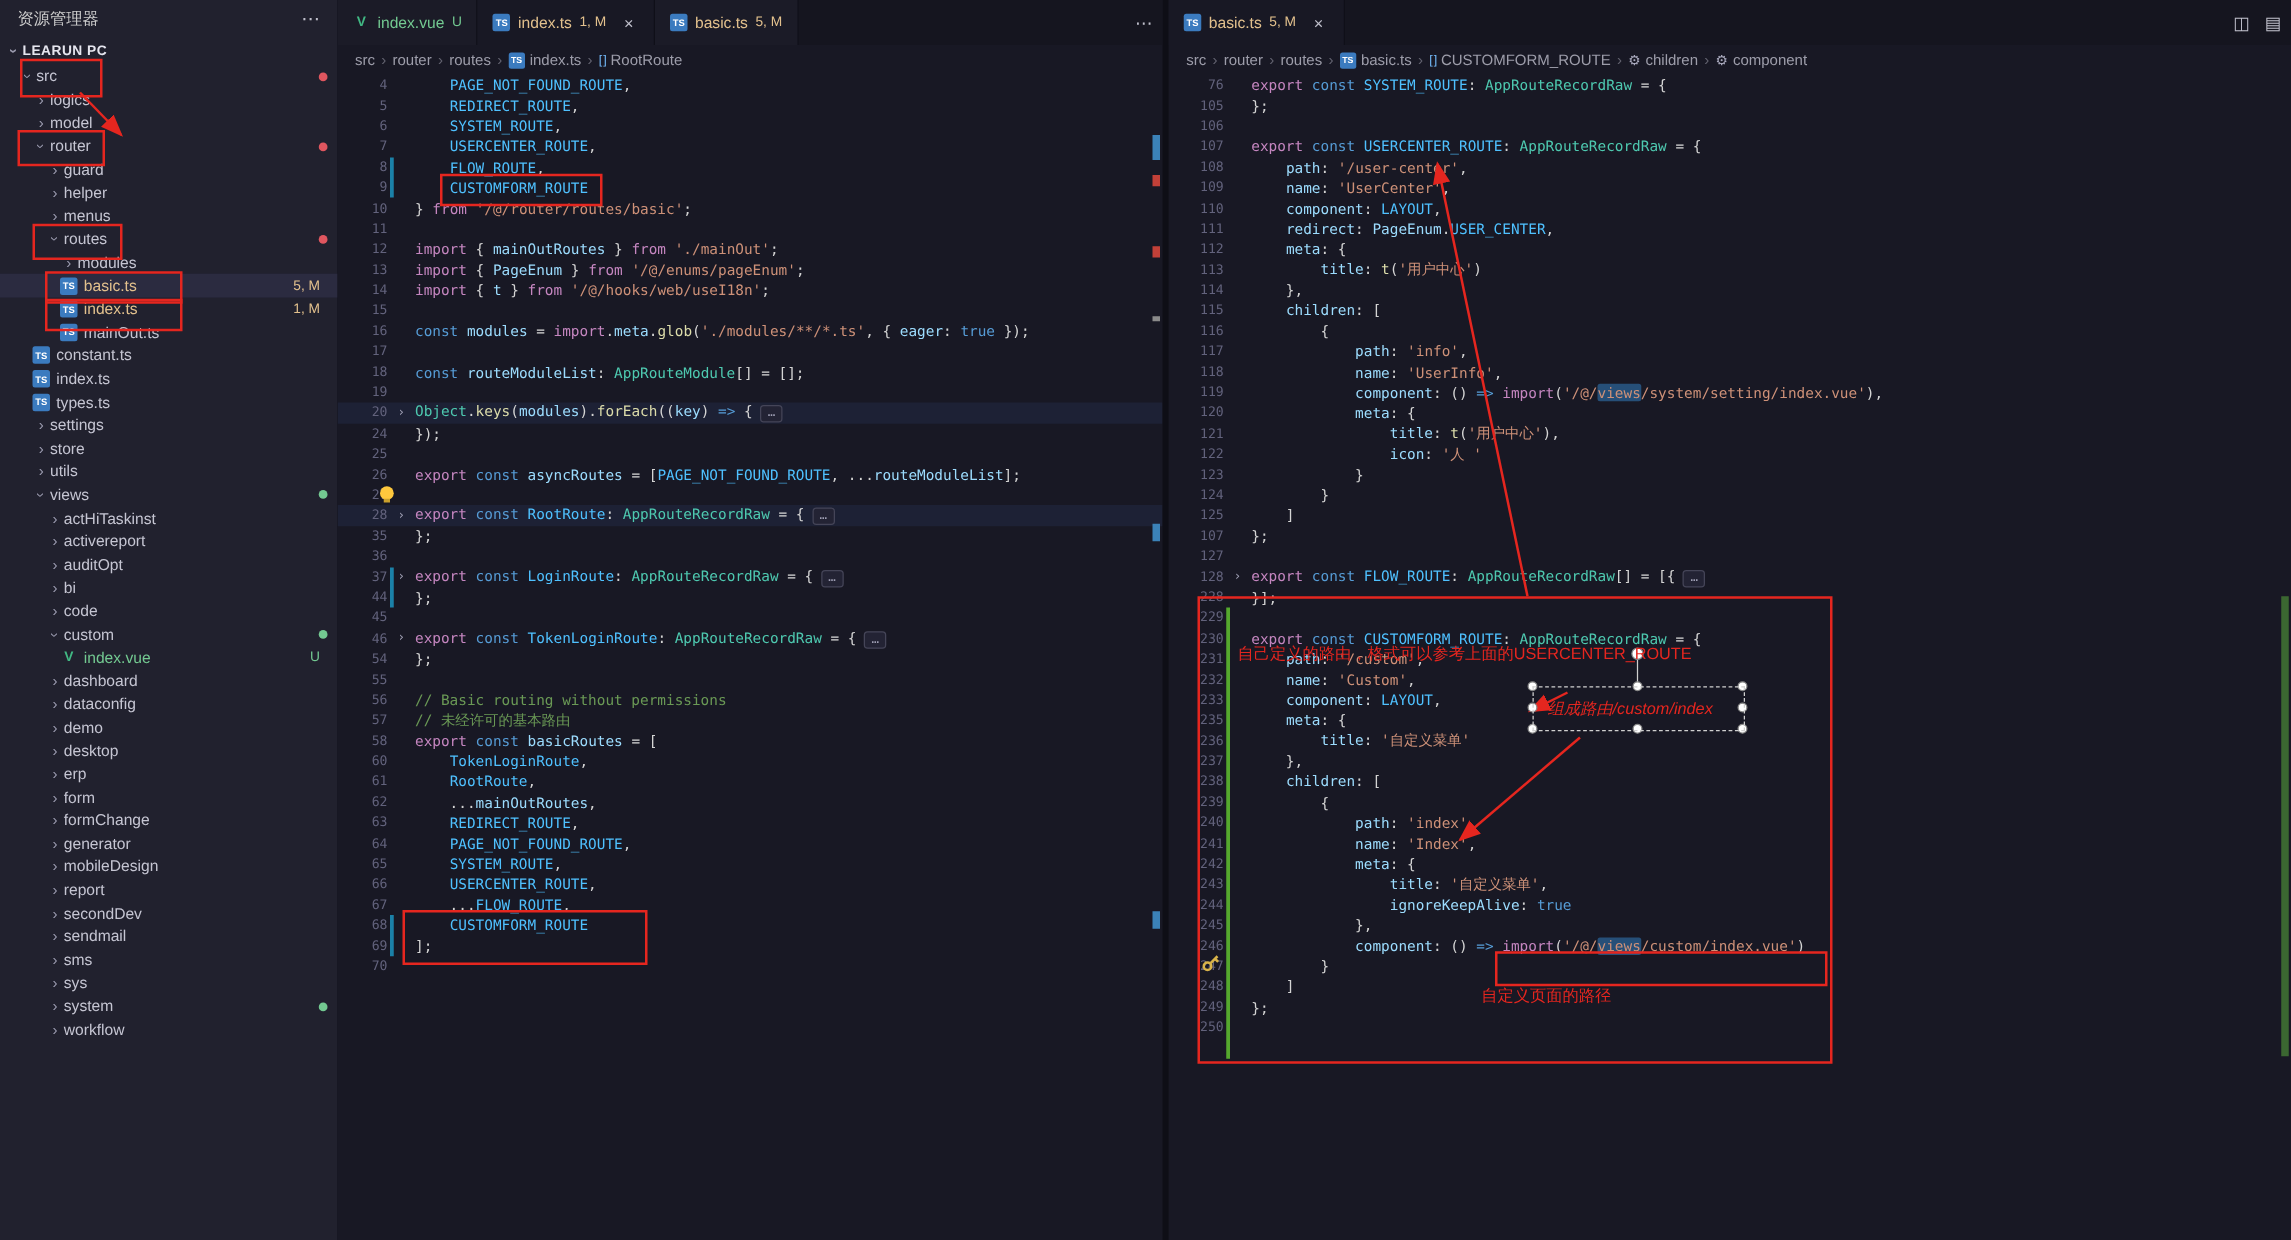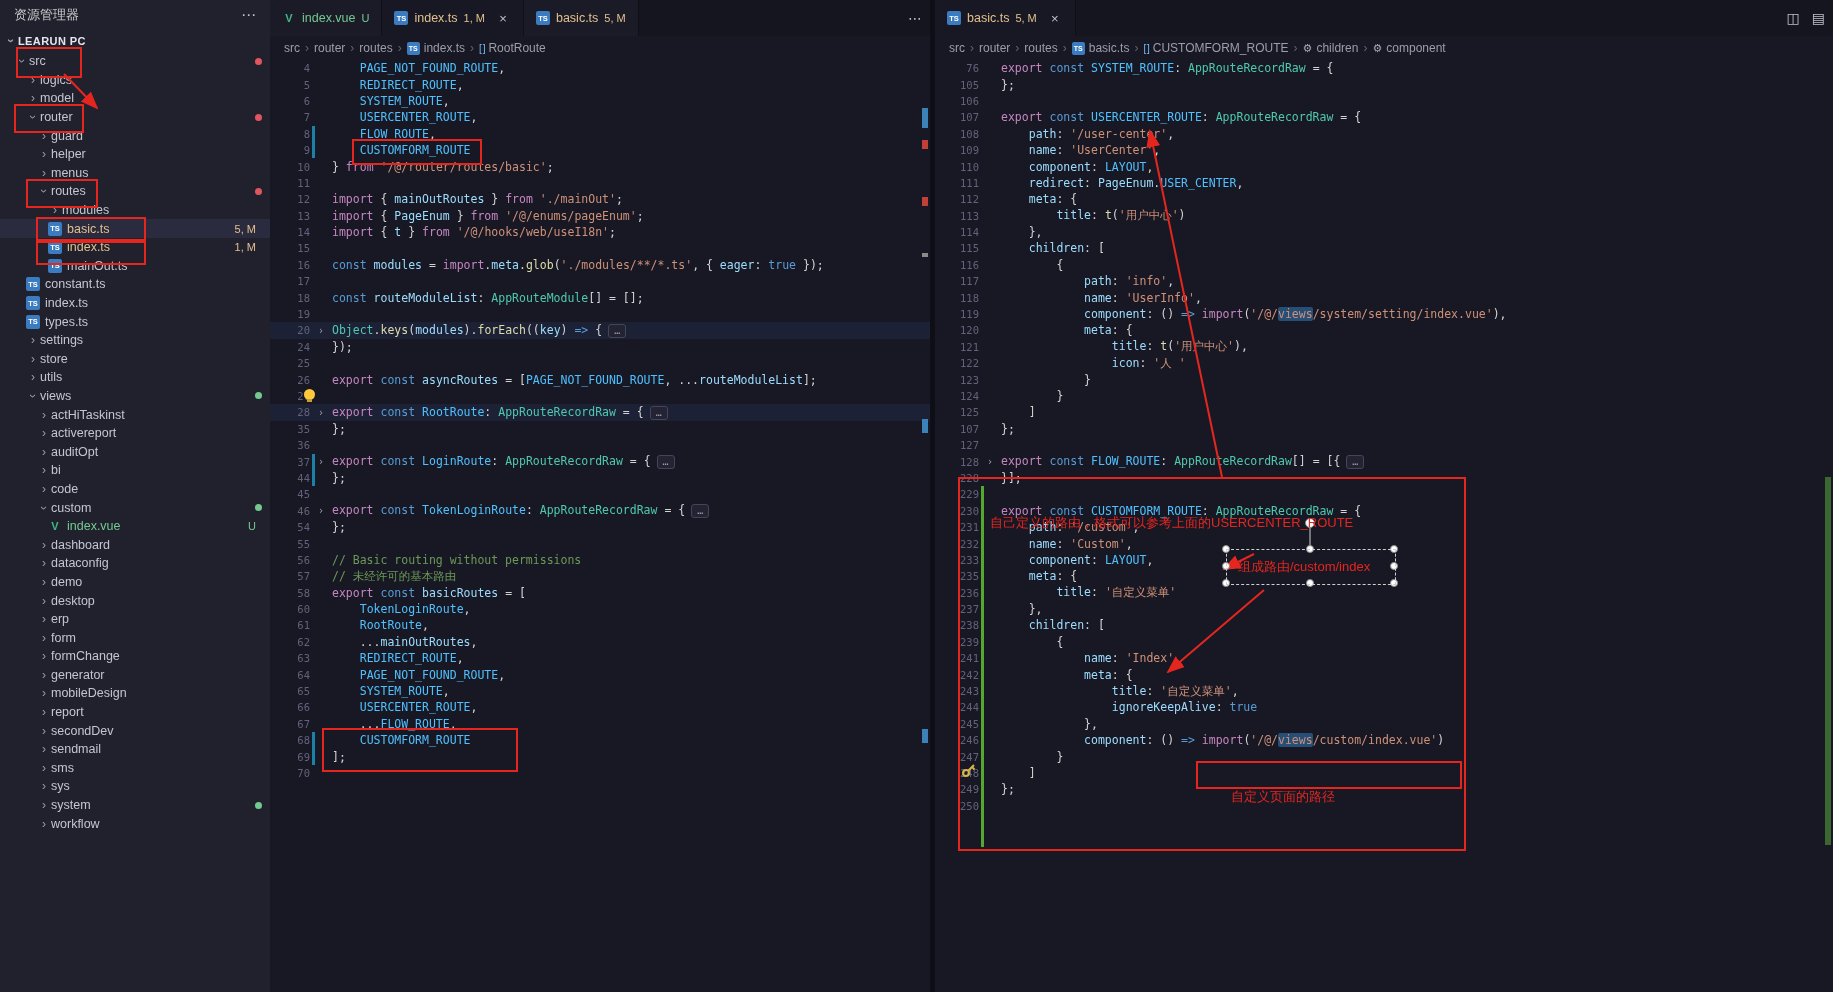--- a/index.html
+++ b/index.html
@@ -67,21 +67,21 @@
   #g1 .chgbar{left:42px;}
   #g2 .chgbar{left:46px;}
   .chgbar.mod{background:#1b81a8;}
   .chgbar.add{background:#55a82e;}
   .mark{position:absolute;right:2px;width:6px;}
 
   
   .overlay{position:absolute;inset:0;pointer-events:none;z-index:50;}
   .rbox{position:absolute;border:2px solid #e5261f;}
   .rtext{position:absolute;color:#e5261f;font-size:13px;white-space:nowrap;}
-  .dashbox{position:absolute;border:1px dashed #d0d0d0;}
+  .dashbox{position:absolute;border:1px dashed #d0d0d0;font-style:italic;}
   .bulb{position:absolute;width:11px;height:11px;background:#ffc83d;border-radius:50%;}
   .bulb:after{content:"";position:absolute;left:3px;top:10px;width:5px;height:3px;background:#caa02c;}
 </style>
 </head>
 <body>
 
 <div class="app">
 
   <aside class="sidebar">
     <div class="sb-header">
@@ -494,20 +494,21 @@
         <div class="code-line"><span class="ln">229</span><span class="foldcol"></span><span class="ctext"></span></div>
         <div class="code-line"><span class="ln">230</span><span class="foldcol"></span><span class="ctext"><span class="k">export</span><span class="p"> </span><span class="s">const</span><span class="p"> </span><span class="C">CUSTOMFORM_ROUTE</span><span class="p">: </span><span class="t">AppRouteRecordRaw</span><span class="p"> = {</span></span></div>
         <div class="code-line"><span class="ln">231</span><span class="foldcol"></span><span class="ctext"><span class="p">    </span><span class="v">path</span><span class="p">: </span><span class="str">'/custom'</span><span class="p">,</span></span></div>
         <div class="code-line"><span class="ln">232</span><span class="foldcol"></span><span class="ctext"><span class="p">    </span><span class="v">name</span><span class="p">: </span><span class="str">'Custom'</span><span class="p">,</span></span></div>
         <div class="code-line"><span class="ln">233</span><span class="foldcol"></span><span class="ctext"><span class="p">    </span><span class="v">component</span><span class="p">: </span><span class="C">LAYOUT</span><span class="p">,</span></span></div>
         <div class="code-line"><span class="ln">235</span><span class="foldcol"></span><span class="ctext"><span class="p">    </span><span class="v">meta</span><span class="p">: {</span></span></div>
         <div class="code-line"><span class="ln">236</span><span class="foldcol"></span><span class="ctext"><span class="p">        </span><span class="v">title</span><span class="p">: </span><span class="str">'自定义菜单'</span></span></div>
         <div class="code-line"><span class="ln">237</span><span class="foldcol"></span><span class="ctext"><span class="p">    },</span></span></div>
         <div class="code-line"><span class="ln">238</span><span class="foldcol"></span><span class="ctext"><span class="p">    </span><span class="v">children</span><span class="p">: [</span></span></div>
         <div class="code-line"><span class="ln">239</span><span class="foldcol"></span><span class="ctext"><span class="p">        {</span></span></div>
+        <div class="code-line"><span class="ln">240</span><span class="foldcol"></span><span class="ctext"><span class="p">            </span><span class="v">path</span><span class="p">: </span><span class="str">'index'</span><span class="p">,</span></span></div>
         <div class="code-line"><span class="ln">241</span><span class="foldcol"></span><span class="ctext"><span class="p">            </span><span class="v">name</span><span class="p">: </span><span class="str">'Index'</span><span class="p">,</span></span></div>
         <div class="code-line"><span class="ln">242</span><span class="foldcol"></span><span class="ctext"><span class="p">            </span><span class="v">meta</span><span class="p">: {</span></span></div>
         <div class="code-line"><span class="ln">243</span><span class="foldcol"></span><span class="ctext"><span class="p">                </span><span class="v">title</span><span class="p">: </span><span class="str">'自定义菜单'</span><span class="p">,</span></span></div>
         <div class="code-line"><span class="ln">244</span><span class="foldcol"></span><span class="ctext"><span class="p">                </span><span class="v">ignoreKeepAlive</span><span class="p">: </span><span class="s">true</span></span></div>
         <div class="code-line"><span class="ln">245</span><span class="foldcol"></span><span class="ctext"><span class="p">            },</span></span></div>
         <div class="code-line"><span class="ln">246</span><span class="foldcol"></span><span class="ctext"><span class="p">            </span><span class="v">component</span><span class="p">: () </span><span class="s">=&gt;</span><span class="p"> </span><span class="k">import</span><span class="p">(</span><span class="str">'/@/</span><span class="strh">views</span><span class="str">/custom/index.vue'</span><span class="p">)</span></span></div>
         <div class="code-line"><span class="ln">247</span><span class="foldcol"></span><span class="ctext"><span class="p">        }</span></span></div>
         <div class="code-line"><span class="ln">248</span><span class="foldcol"></span><span class="ctext"><span class="p">    ]</span></span></div>
         <div class="code-line"><span class="ln">249</span><span class="foldcol"></span><span class="ctext"><span class="p">};</span></span></div>
         <div class="code-line"><span class="ln">250</span><span class="foldcol"></span><span class="ctext"></span></div>
@@ -552,18 +553,18 @@
     <div class="rbox" style="left:36px;top:239px;width:106px;height:22px"></div>
     <div class="rbox" style="left:352px;top:139px;width:126px;height:22px"></div>
     <div class="rbox" style="left:322px;top:728px;width:192px;height:40px"></div>
     <div class="rbox" style="left:958px;top:477px;width:504px;height:370px"></div>
     <div class="rbox" style="left:1196px;top:761px;width:262px;height:24px"></div>
 
     <div class="rtext" style="left:990px;top:514px">自己定义的路由，格式可以参考上面的USERCENTER_ROUTE</div>
     <div class="dashbox" style="left:1226px;top:549px;width:168px;height:34px">
       <div class="rtext" style="left:11px;top:8px">组成路由/custom/index</div>
     </div>
-    <div class="rtext" style="left:1231px;top:788px">自定义页面的路径</div>
+    <div class="rtext" style="left:1185px;top:788px">自定义页面的路径</div>
 
     <div class="bulb" style="left:304px;top:389px"></div>
   </div>
 
 </div>
 
 </body></html>

